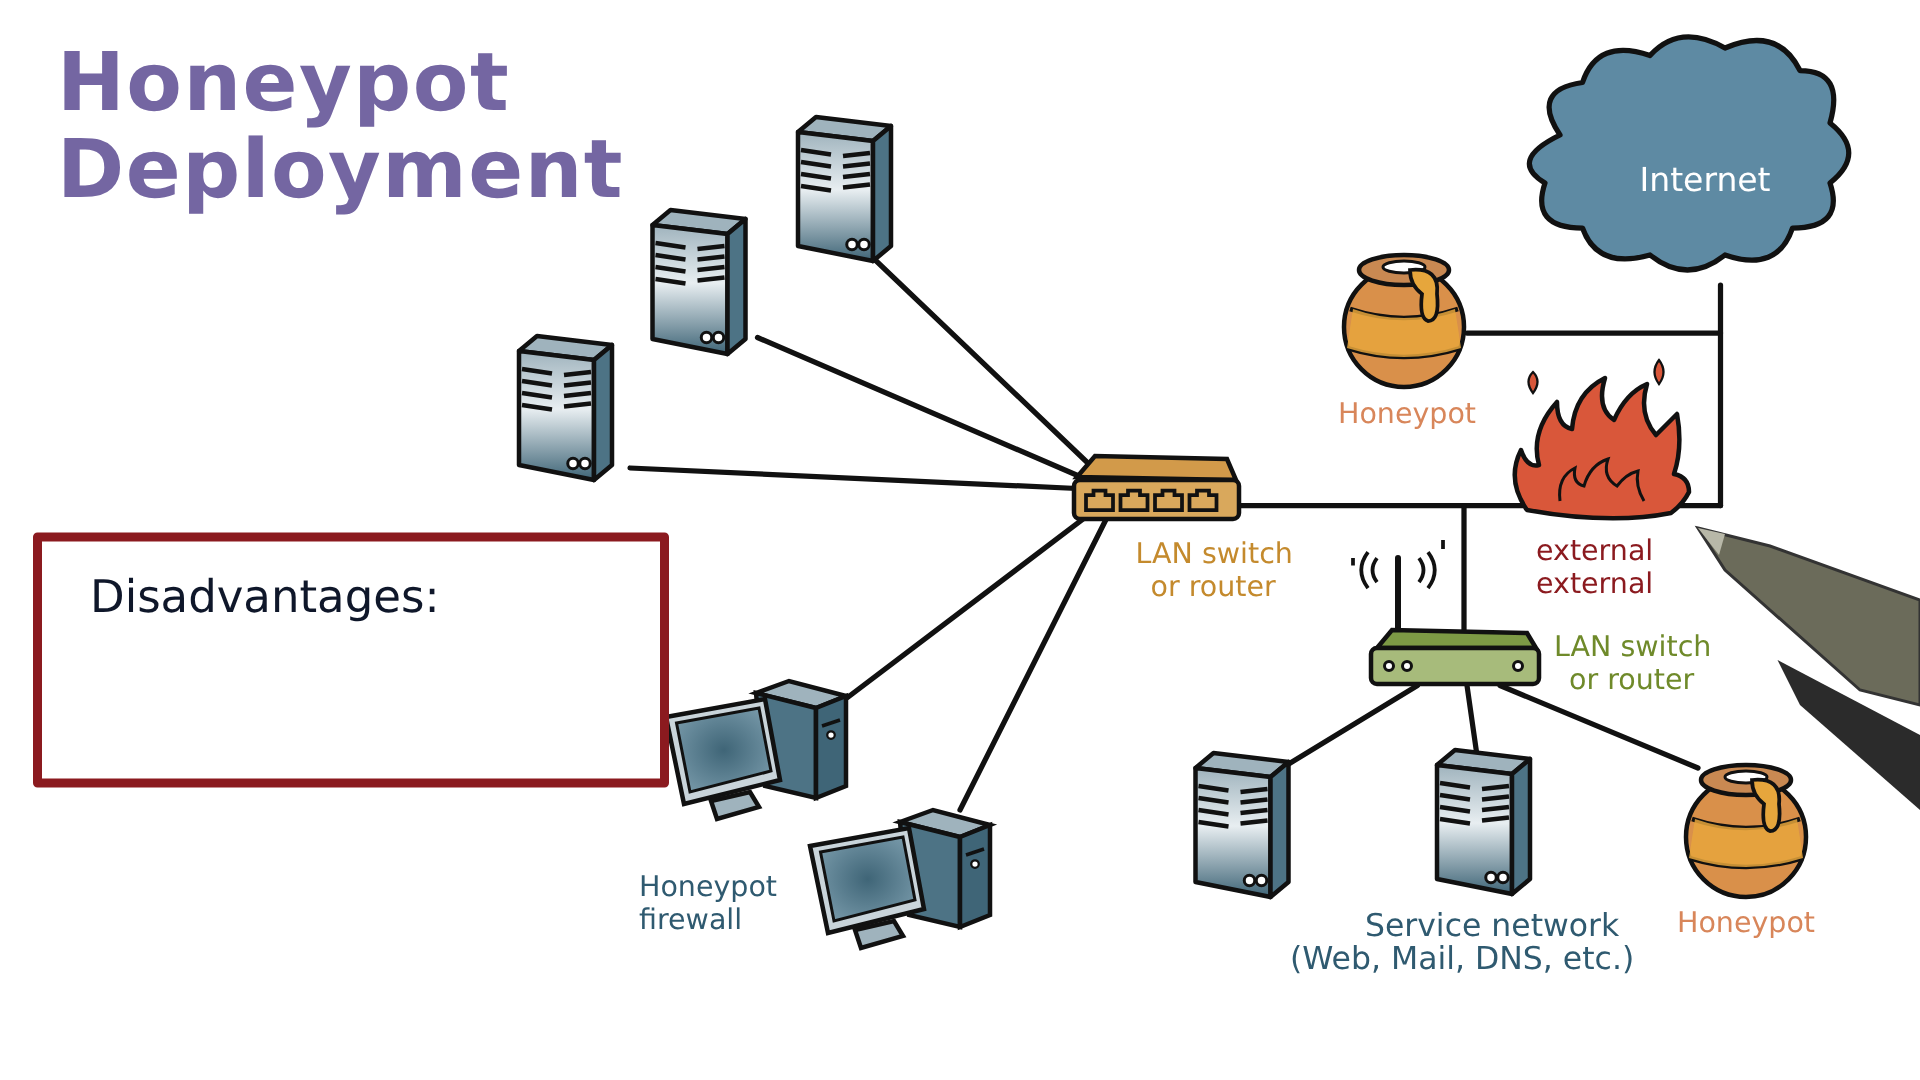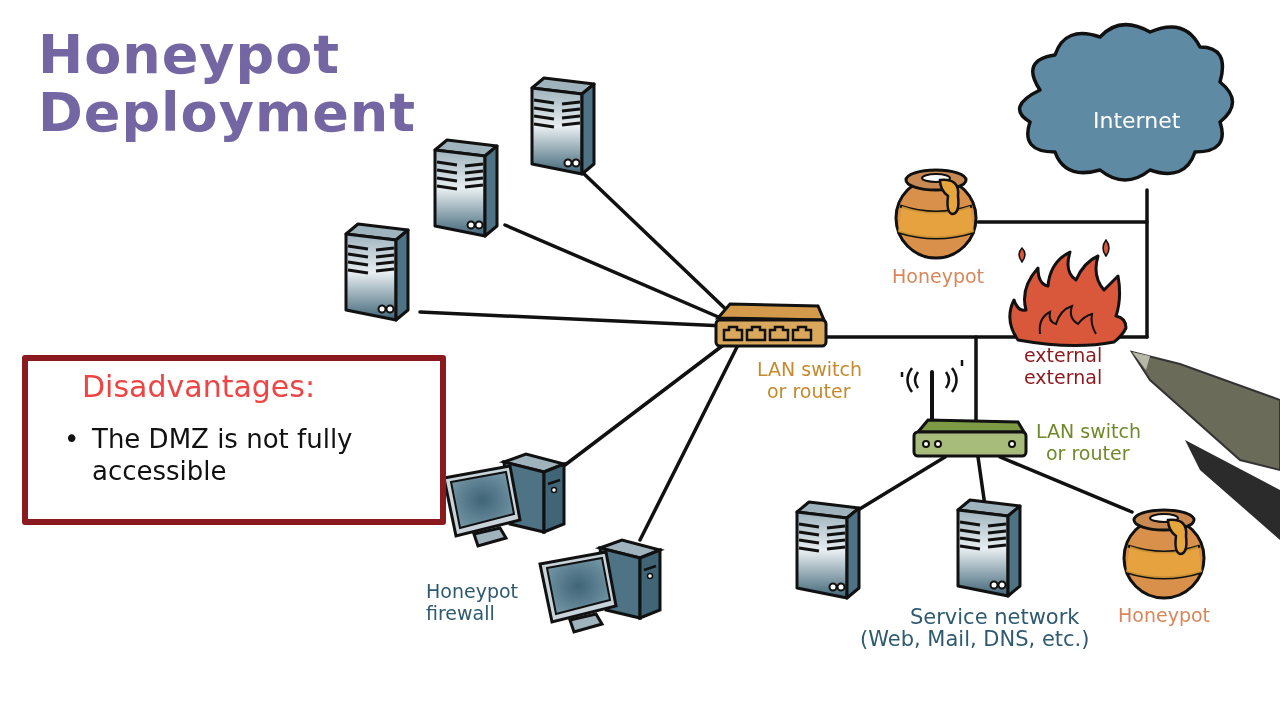--- a/index.html
+++ b/index.html
@@ -1,32 +1,32 @@
 <!DOCTYPE html>
 <html><head>
 <meta charset="utf-8">
 <style>
   html, body { margin:0; padding:0; background:#fff; }
   body { width:1280px; height:720px; position:relative; overflow:hidden; font-family:"DejaVu Sans", sans-serif; }
   svg#diagram { position:absolute; left:0; top:0; }
   #title { position:absolute; left:38px; top:26px; color:#7466a2; font-size:54px; line-height:58px; font-weight:bold; letter-spacing:1px; }
   #title div { margin:0; }
   #disadv-box { position:absolute; left:22px; top:355px; width:412px; height:158px; border:6px solid #8b1a1f; border-radius:3px; background:#fff; }
-  #disadv-heading { position:absolute; left:32px; top:8px; color:#ef4444; font-size:30px;margin-left:22px; }
+  #disadv-heading { position:absolute; left:32px; top:20px; color:#0f172a; font-size:30px; }
   #disadv-list { position:absolute; left:36px; top:62px; margin:0; padding:0; list-style:none; font-size:26px; color:#111; line-height:32px; }
   #disadv-list li { padding-left:28px; position:relative; width:330px; }
   #disadv-list li::before { content:"•"; position:absolute; left:0; top:0; }
   .label { position:absolute; font-size:19px; line-height:22px; }
   #lbl-lan1 { left:757px; top:358px; color:#c48a2d; }
   #lbl-lan2 { left:1036px; top:420px; color:#6f8a2a; }
   #lbl-internal { left:426px; top:580px; color:#2f5a70; }
   #lbl-service { left:860px; top:606px; color:#2f5a70; text-align:center; font-size:21px; }
   #lbl-honey1 { left:892px; top:265px; color:#d8865a; }
   #lbl-honey2 { left:1118px; top:604px; color:#d8865a; }
-  #lbl-fw { left:1024px; top:344px; color:#8b1a1f; text-align:center; }
+  #lbl-fw { left:1024px; top:356px; color:#8b1a1f; text-align:center; }
   #lbl-internet { left:1073px; top:110px; color:#fff; font-size:22px;margin-left:20px; }
 </style>
 </head>
 <body>
 
 <svg id="diagram" width="1280" height="720">
   <defs>
     <linearGradient id="srvgrad" x1="0" y1="0" x2="0" y2="1">
       <stop offset="0" stop-color="#9fb3bd"></stop>
       <stop offset="0.45" stop-color="#e8eef1"></stop>
@@ -142,23 +142,20 @@
   </g>
 </svg>
 
 <div id="title">
   <div>Honeypot</div>
   <div>Deployment</div>
 </div>
 
 <div id="disadv-box">
   <div id="disadv-heading">Disadvantages:</div>
-  <ul id="disadv-list">
-    <li>The DMZ is not fully accessible</li>
-  </ul>
 </div>
 
 <div class="label" id="lbl-internet">Internet</div>
 <div class="label" id="lbl-honey1">Honeypot</div>
 <div class="label" id="lbl-fw">
   <div>external</div>
   <div>external</div>
 </div>
 <div class="label" id="lbl-lan1">
   <div>LAN switch</div>

